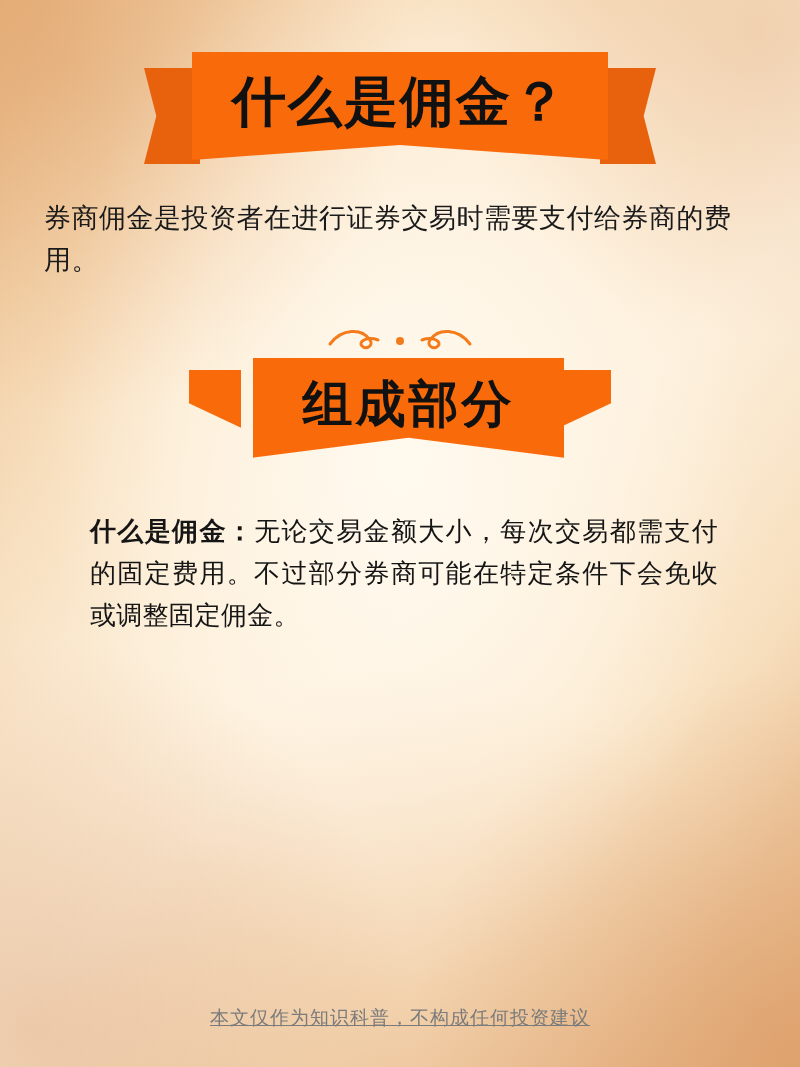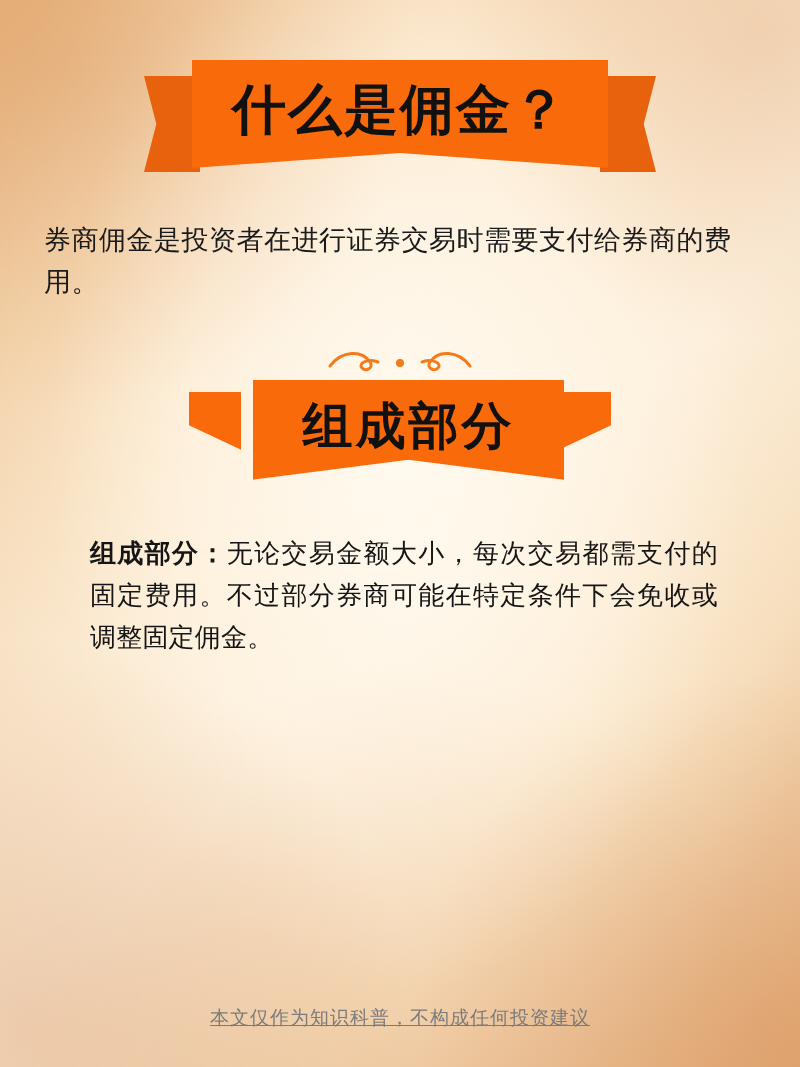--- a/index.html
+++ b/index.html
@@ -31,21 +31,21 @@
       radial-gradient(circle at 8% 6%, rgba(214,140,80,0.30) 0%, rgba(214,140,80,0) 28%),
       radial-gradient(circle at 95% 3%, rgba(214,140,80,0.26) 0%, rgba(214,140,80,0) 24%),
       radial-gradient(circle at 3% 96%, rgba(205,130,72,0.32) 0%, rgba(205,130,72,0) 30%),
       radial-gradient(circle at 97% 97%, rgba(205,130,72,0.30) 0%, rgba(205,130,72,0) 28%),
       radial-gradient(circle at 50% 100%, rgba(219,150,95,0.22) 0%, rgba(219,150,95,0) 35%);
     pointer-events: none;
   }
   .inner {
     position: relative;
     z-index: 2;
-    padding: 8px 44px;
+    padding: 0 44px;
   }
 
   
   .ribbon-wrap {
     position: relative;
     margin-top: 52px;
     height: 112px;
   }
   .ribbon-tail {
     position: absolute;
@@ -81,21 +81,21 @@
     font-weight: bold;
     color: #111;
     letter-spacing: 2px;
     line-height: 1;
     padding-bottom: 10px;
     font-family: "Liberation Sans", "DejaVu Sans", sans-serif;
   }
 
   
   .intro {
-    margin-top: 48px;
+    margin-top: 34px;
     font-size: 27px;
     line-height: 1.55;
     color: #1a1a1a;
     letter-spacing: 0.5px;
   }
 
   
   .ornament {
     margin-top: 40px;
     display: flex;
@@ -208,21 +208,21 @@
     <div class="banner2-wrap">
       <div class="banner2-side left"></div>
       <div class="banner2-side right"></div>
       <div class="banner2">
         <div class="banner2-title">组成部分</div>
       </div>
     </div>
 
     <div class="body-block">
       <p class="para">
-        <span class="lead">组成部分：</span><span>无论交易金额大小，每次交易都需支付的固定费用。不过部分券商可能在特定条件下会免收或调整固定佣金。</span>
+        <span class="lead">什么是佣金：</span><span>无论交易金额大小，每次交易都需支付的固定费用。不过部分券商可能在特定条件下会免收或调整固定佣金。</span>
       </p>
     </div>
 
   </div>
 
   <div class="footer">
     <span class="footer-text">本文仅作为知识科普，不构成任何投资建议</span>
   </div>
 </div>
 

